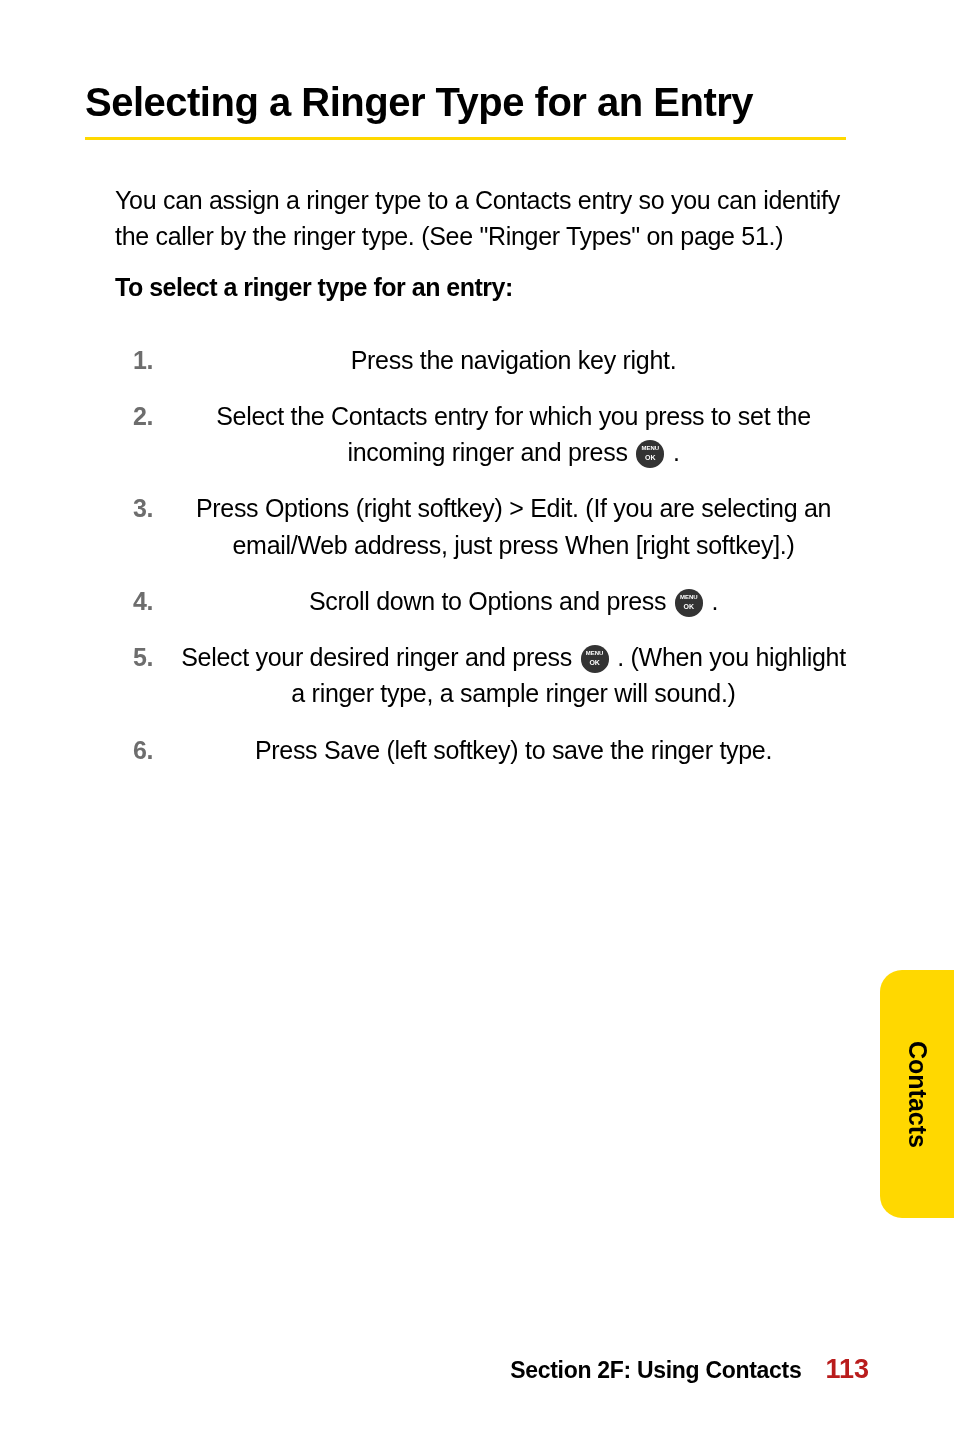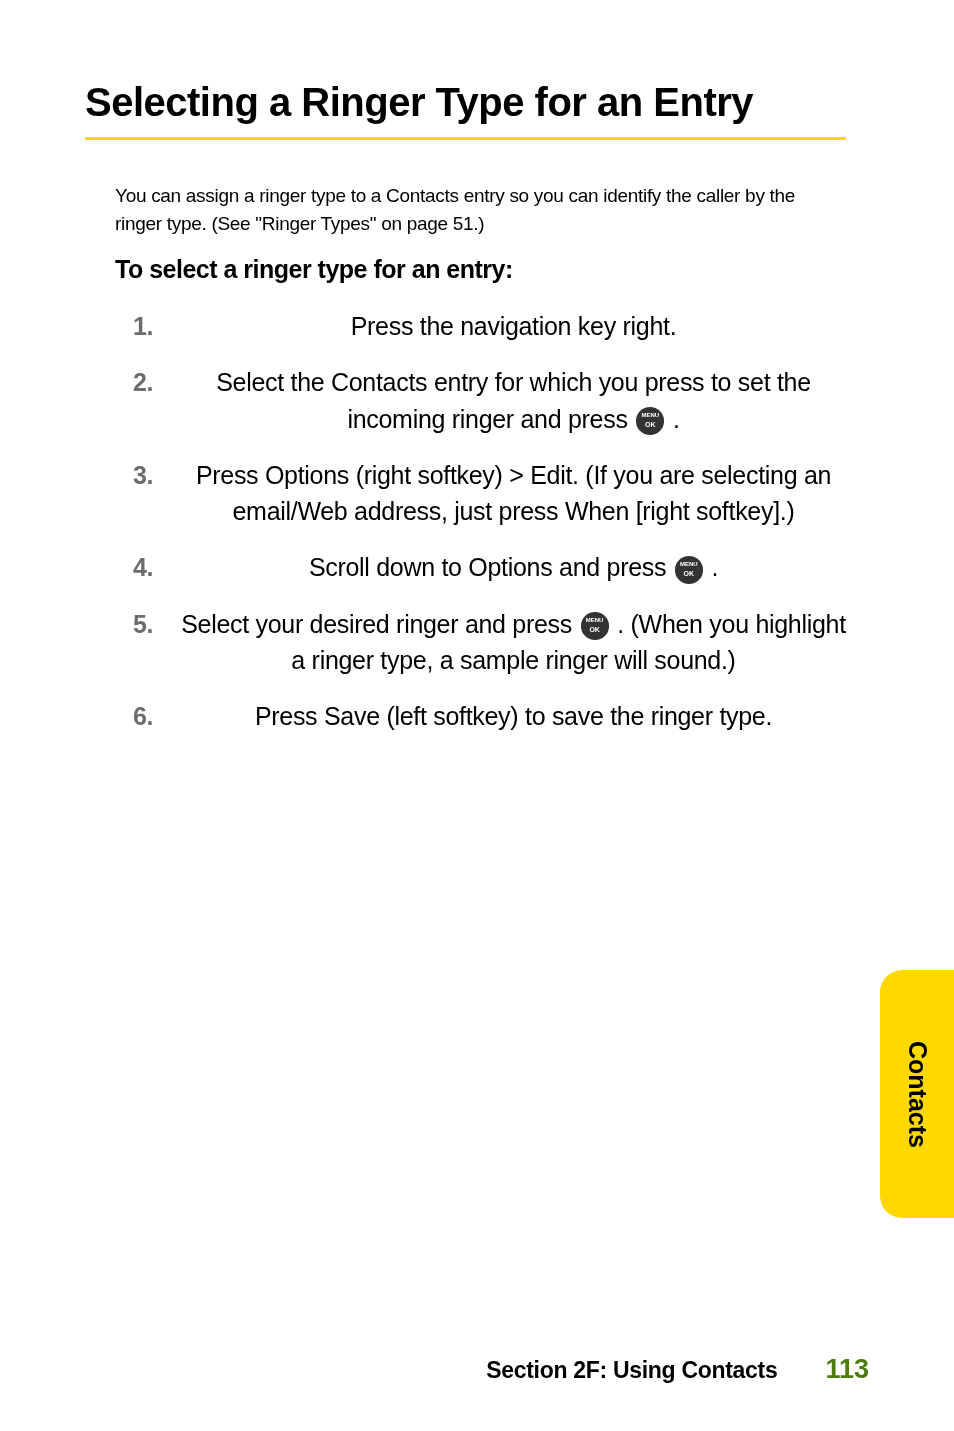--- a/index.html
+++ b/index.html
@@ -28,32 +28,32 @@
       margin-bottom: 12px;
     }
 
     .title-underline {
       height: 3px;
       background: #ffd800;
       margin-bottom: 42px;
     }
 
     .intro-text {
-      font-size: 19px;
+      font-size: 25px;
       line-height: 1.45;
       margin-left: 30px;
       margin-bottom: 18px;
       letter-spacing: -0.3px;
     }
 
     .sub-heading {
       font-size: 25px;
       font-weight: bold;
       margin-left: 30px;
-      margin-bottom: 24px;
+      margin-bottom: 40px;
       letter-spacing: -0.5px;
     }
 
     .step-list {
       list-style: none;
       margin-left: 48px;
     }
 
     .step-item {
       display: flex;
@@ -136,33 +136,33 @@
       font-weight: bold;
       letter-spacing: 0;
     }
 
     .footer {
       position: absolute;
       bottom: 46px;
       right: 85px;
       display: flex;
       align-items: baseline;
-      gap: 48px;
+      gap: 24px;
     }
 
     .footer-section {
       font-size: 23px;
       font-weight: bold;
       letter-spacing: -0.3px;
     }
 
     .footer-page {
       font-size: 27px;
       font-weight: bold;
-      color: #4d7c0f;
+      color: #b91c1c;
     }
   </style>
 </head>
 <body>
 
 <div class="page-container">
   <h1 class="title">Selecting a Ringer Type for an Entry</h1>
   <div class="title-underline"></div>
 
   <p class="intro-text">You can assign a ringer type to a Contacts entry so you can identify the caller by the ringer type. (See "Ringer Types" on page 51.)</p>

